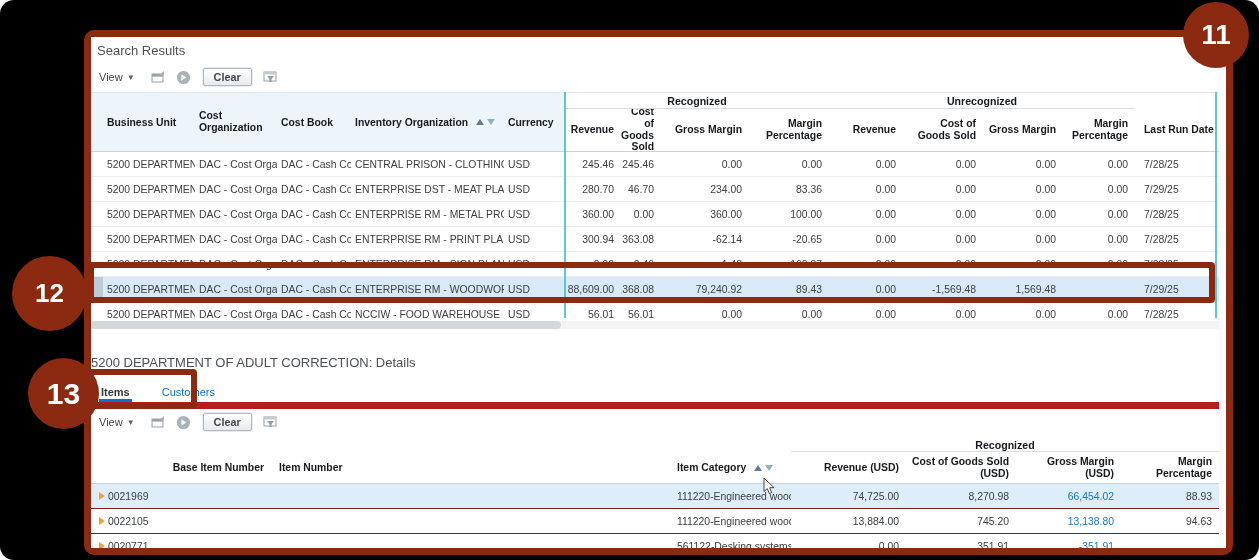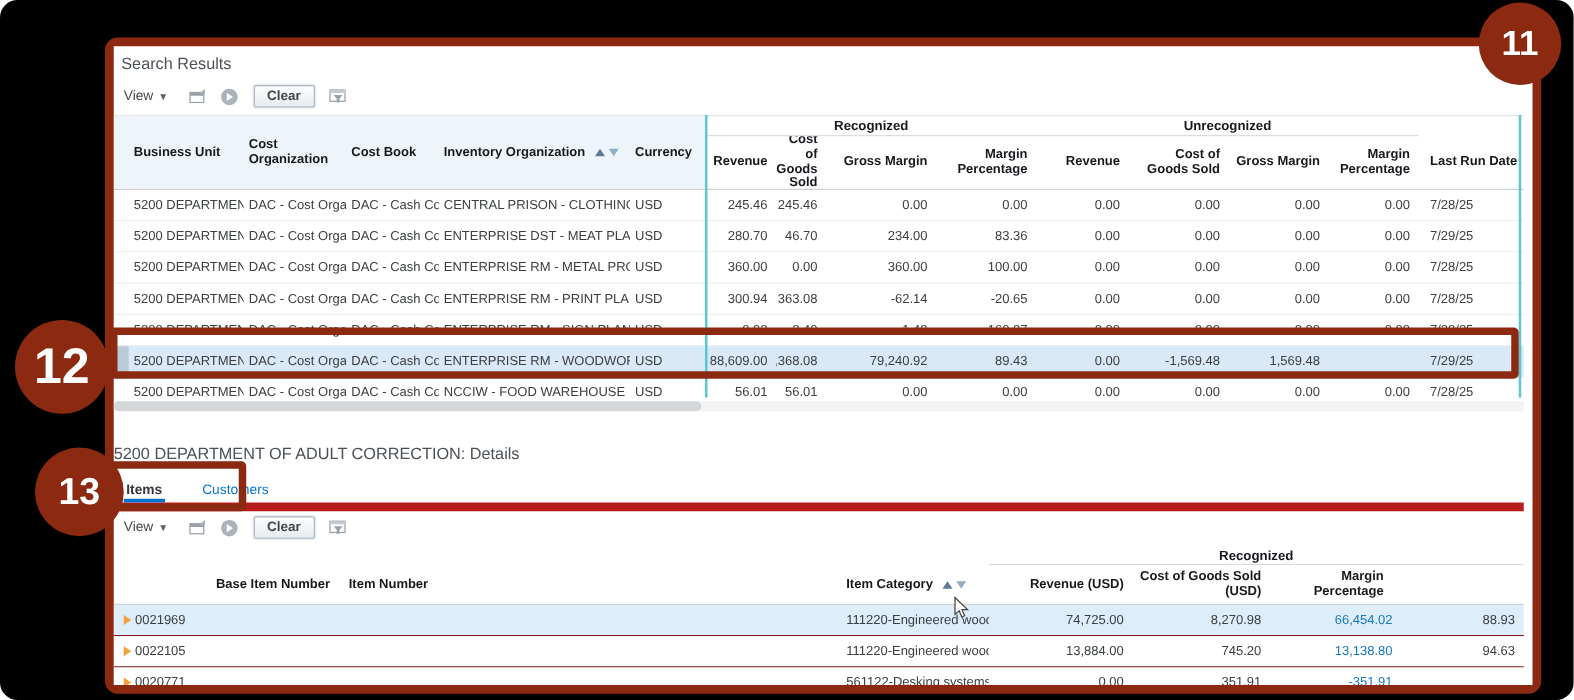--- a/index.html
+++ b/index.html
@@ -1,20 +1,20 @@
 <!DOCTYPE html>
 <html><head>
 <meta charset="utf-8">
 <style>
   html,body{margin:0;padding:0;background:#fff;}
   .canvas{position:relative;width:1259px;height:560px;background:#000;border-radius:14px;overflow:hidden;
           font-family:"Liberation Sans","DejaVu Sans",sans-serif;}
   
   .frame{position:absolute;left:84px;top:30px;width:1149px;height:525px;box-sizing:border-box;
-         border:7px solid #8b2a10;border-radius:10px;background:#b91c1c;z-index:1;}
+         border:7px solid #8b2a10;border-radius:10px;background:#c4b5fd;z-index:1;}
   .content{position:absolute;left:0;top:0;width:1135px;height:511px;overflow:hidden;background:#fff;}
 
   .section-title{position:absolute;font-size:13px;color:#4b5157;}
   
   .toolbar{position:absolute;height:22px;display:flex;align-items:center;}
   .view-menu{display:flex;align-items:center;gap:4px;font-size:11px;color:#41464b;cursor:default;}
   .caret{font-size:8px;color:#5a6066;}
   .tbi{display:inline-flex;align-items:center;justify-content:center;width:18px;height:16px;}
   .clear-btn{font-family:inherit;font-size:10.8px;font-weight:bold;color:#41464b;
              background:linear-gradient(#fefefe,#e7eaee);border:1px solid #aeb8c2;border-radius:2px;
@@ -81,21 +81,21 @@
   .t2-row{display:flex;height:24px;border-bottom:1px solid #7f1d1d;background:#fff;}
   .t2-row.highlighted{background:#ddeefa;}
   .flag{width:0;height:0;border-top:4px solid transparent;border-bottom:4px solid transparent;
         border-left:6px solid #f2a13c;display:inline-block;margin-right:3px;}
   .link{color:#1878c0;}
 
   
   .callout{position:absolute;z-index:6;background:#8b2a10;border-radius:50%;color:#fff;font-weight:bold;
            display:flex;align-items:center;justify-content:center;}
   .c11{left:1183px;top:2px;width:66px;height:66px;font-size:28px;}
-  .c12{left:12px;top:256px;width:75px;height:75px;font-size:40px;}
+  .c12{left:12px;top:256px;width:75px;height:75px;font-size:26px;}
   .c13{left:28px;top:358px;width:71px;height:71px;font-size:30px;}
   .hl-rect{position:absolute;z-index:5;box-sizing:border-box;border:6px solid #8b2a10;border-radius:4px;}
   .r-row{left:88px;top:262px;width:1127px;height:41px;}
   .r-tabs{left:85px;top:369px;width:112px;height:40px;}
   .cursor{position:absolute;z-index:4;}
 </style>
 </head>
 <body>
 
 <div class="canvas">
@@ -344,20 +344,21 @@
         <div class="t2-lbls">
           <div class="cell d-base hc num">Base Item Number</div>
           <div class="cell d-item hc">Item Number</div>
           <div class="cell d-cat hc">
             <span>Item Category</span>
             <span class="tri-up"></span>
             <span class="tri-down"></span>
           </div>
           <div class="cell d-rev hc num wrap">Revenue (USD)</div>
           <div class="cell d-cogs hc num wrap">Cost of Goods Sold (USD)</div>
+          <div class="cell d-gm hc num wrap">Gross Margin (USD)</div>
           <div class="cell d-mp hc num wrap">Margin Percentage</div>
         </div>
         <div id="t2-body">
             <div class="t2-row highlighted">
               <div class="cell d-item">
                 <div class="flag"></div>
                 <div class="">0021969</div>
               </div>
               <div class="cell d-base num"></div>
               <div class="cell d-cat">111220-Engineered wood pro</div>

